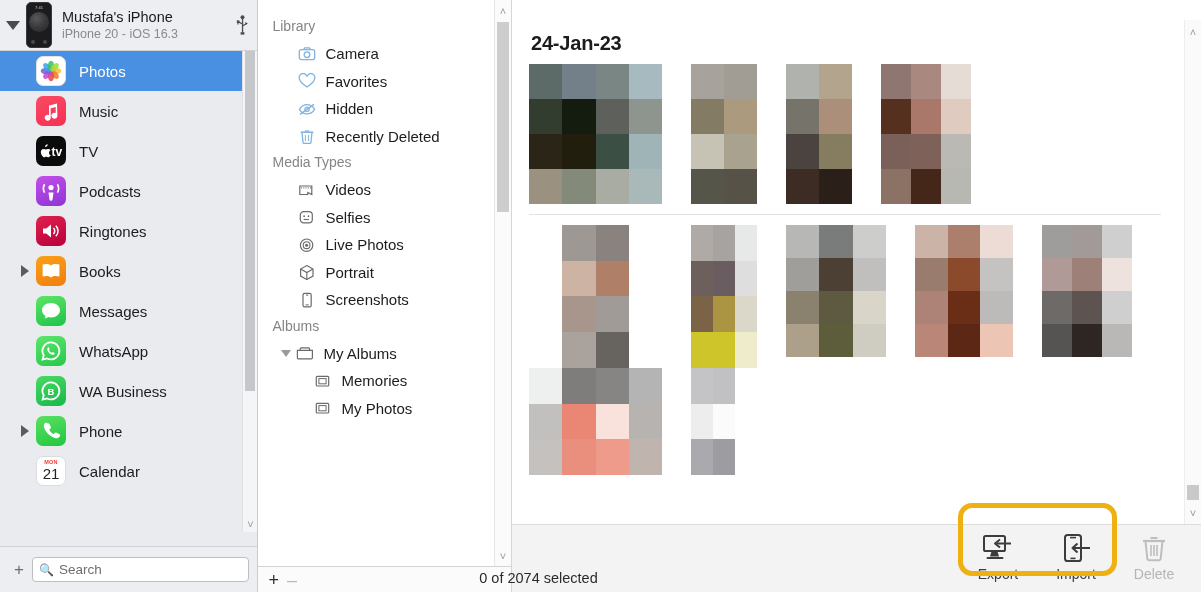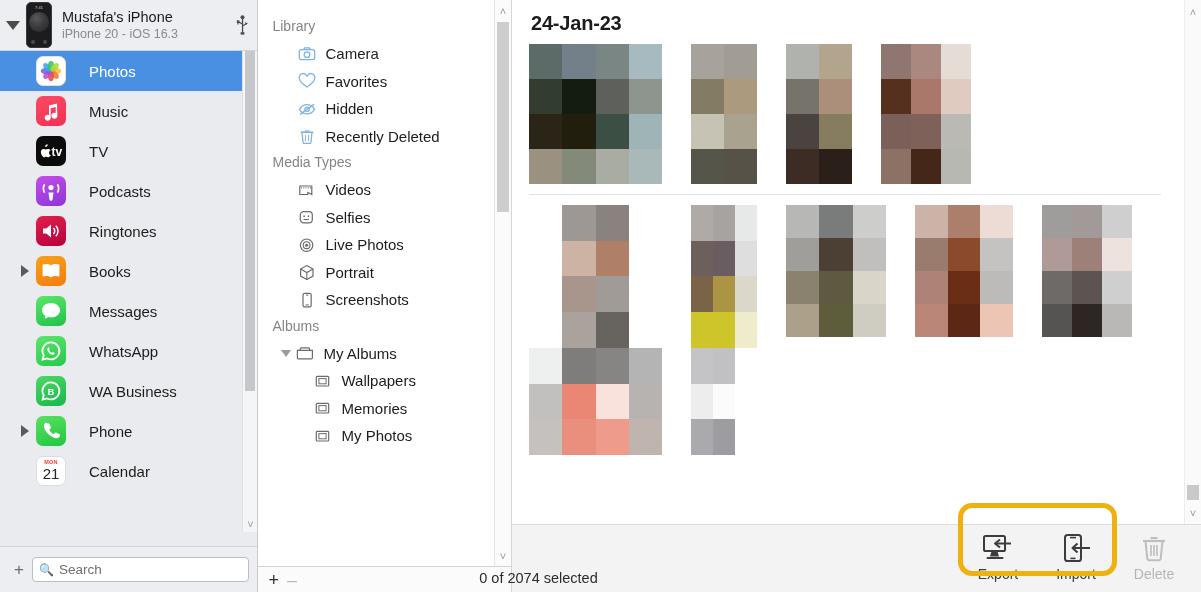--- a/index.html
+++ b/index.html
@@ -101,21 +101,21 @@
     border-top: 6px solid transparent;
     border-bottom: 6px solid transparent;
     border-left: 8px solid #5b5b5b;
   }
   .app-icon {
     width: 30px; height: 30px; border-radius: 7px;
     flex: 0 0 auto; position: relative; overflow: hidden;
     display:flex; align-items:center; justify-content:center;
     color:#fff;
   }
-  .app-label { margin-left: 23px; white-space: nowrap; }
+  .app-label { margin-left: 13px; white-space: nowrap; }
 
   
   .ic-photos { background:#ffffff; border:1px solid #e2e2e2; }
   .ic-music  { background: linear-gradient(160deg,#fb4b63,#f43054); }
   .ic-tv     { background:#0b0b0b; }
   .ic-pod    { background: linear-gradient(160deg,#c34fe8,#8f34d6); }
   .ic-ring   { background: linear-gradient(160deg,#e0214c,#b7013d); }
   .ic-books  { background: linear-gradient(160deg,#fba017,#f07e10); }
   .ic-msg    { background: linear-gradient(160deg,#5ce666,#1fc24a); }
   .ic-wa     { background: linear-gradient(160deg,#5ce66c,#26c84a); }
@@ -225,20 +225,21 @@
     flex: 1 1 auto;
     display:flex; flex-direction: column;
     background: #ffffff;
   }
   .photo-scroll {
     position: relative;
     flex: 1 1 auto;
     overflow: hidden;
     padding-left: 17px;
     padding-right: 40px;
+    margin-top: 20px;
   }
   .date-group { padding-top: 10px; }
   .date-group + .date-group { border-top: 1px solid #e3e3e3; margin-top: 10px; }
   .date-label {
     font-size: 20px; font-weight: bold; color: #1c1c1c;
     padding: 2px 0 9px 2px; letter-spacing: -0.2px;
   }
   .thumb-row { display:flex; gap: 0; }
   .thumb {
     position: relative;
@@ -553,29 +554,20 @@
             <div class="tw">
               <div class="tri-down-sm"></div>
             </div>
             <div class="lib-ico grey">
               <svg width="20" height="16" viewBox="0 0 20 16">
                 <path d="M2.4 5.4 h15 v7.4 a1.1 1.1 0 0 1 -1.1 1.1 H3.5 a1.1 1.1 0 0 1 -1.1 -1.1 z" fill="none" stroke="#6b6b6b" stroke-width="1.2"></path>
                 <path d="M5.2 5.4 V3.9 a1 1 0 0 1 1 -1 h7.4 a1 1 0 0 1 1 1 v1.5" fill="none" stroke="#6b6b6b" stroke-width="1.2"></path>
               </svg>
             </div>
             <div>My Albums</div>
-          </div>
-          <div class="lib-row sub">
-            <div class="lib-ico grey">
-              <svg width="18" height="16" viewBox="0 0 18 16">
-                <rect x="2.3" y="3.4" width="12.4" height="9.6" rx="0.9" fill="none" stroke="#6b6b6b" stroke-width="1.2"></rect>
-                <rect x="4.9" y="5.6" width="7.2" height="5.2" fill="none" stroke="#6b6b6b" stroke-width="1"></rect>
-              </svg>
-            </div>
-            <div>Wallpapers</div>
           </div>
           <div class="lib-row sub">
             <div class="lib-ico grey">
               <svg width="18" height="16" viewBox="0 0 18 16">
                 <rect x="2.3" y="3.4" width="12.4" height="9.6" rx="0.9" fill="none" stroke="#6b6b6b" stroke-width="1.2"></rect>
                 <rect x="4.9" y="5.6" width="7.2" height="5.2" fill="none" stroke="#6b6b6b" stroke-width="1"></rect>
               </svg>
             </div>
             <div>Memories</div>
           </div>

